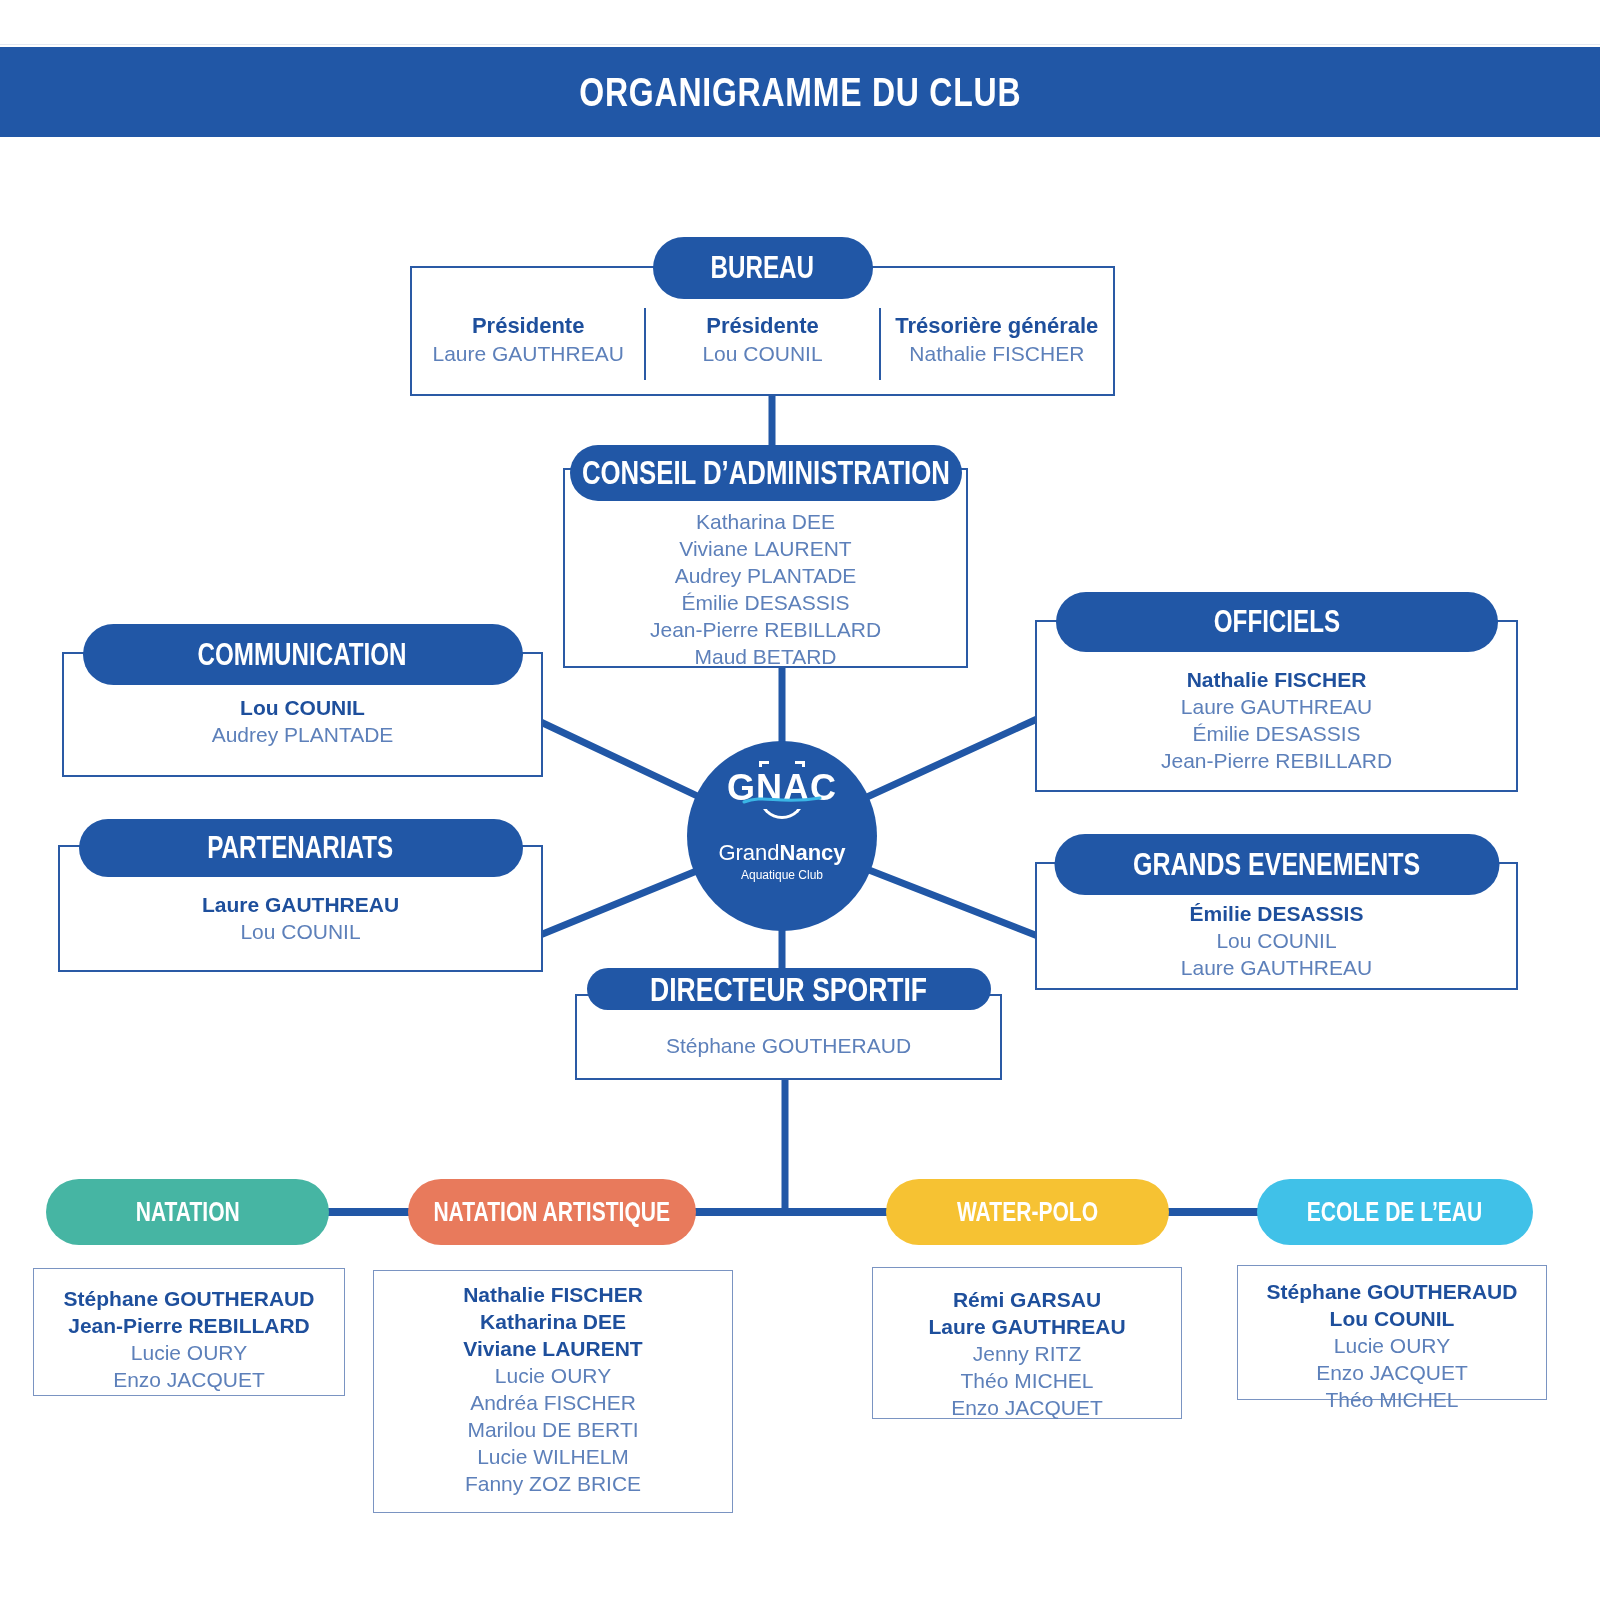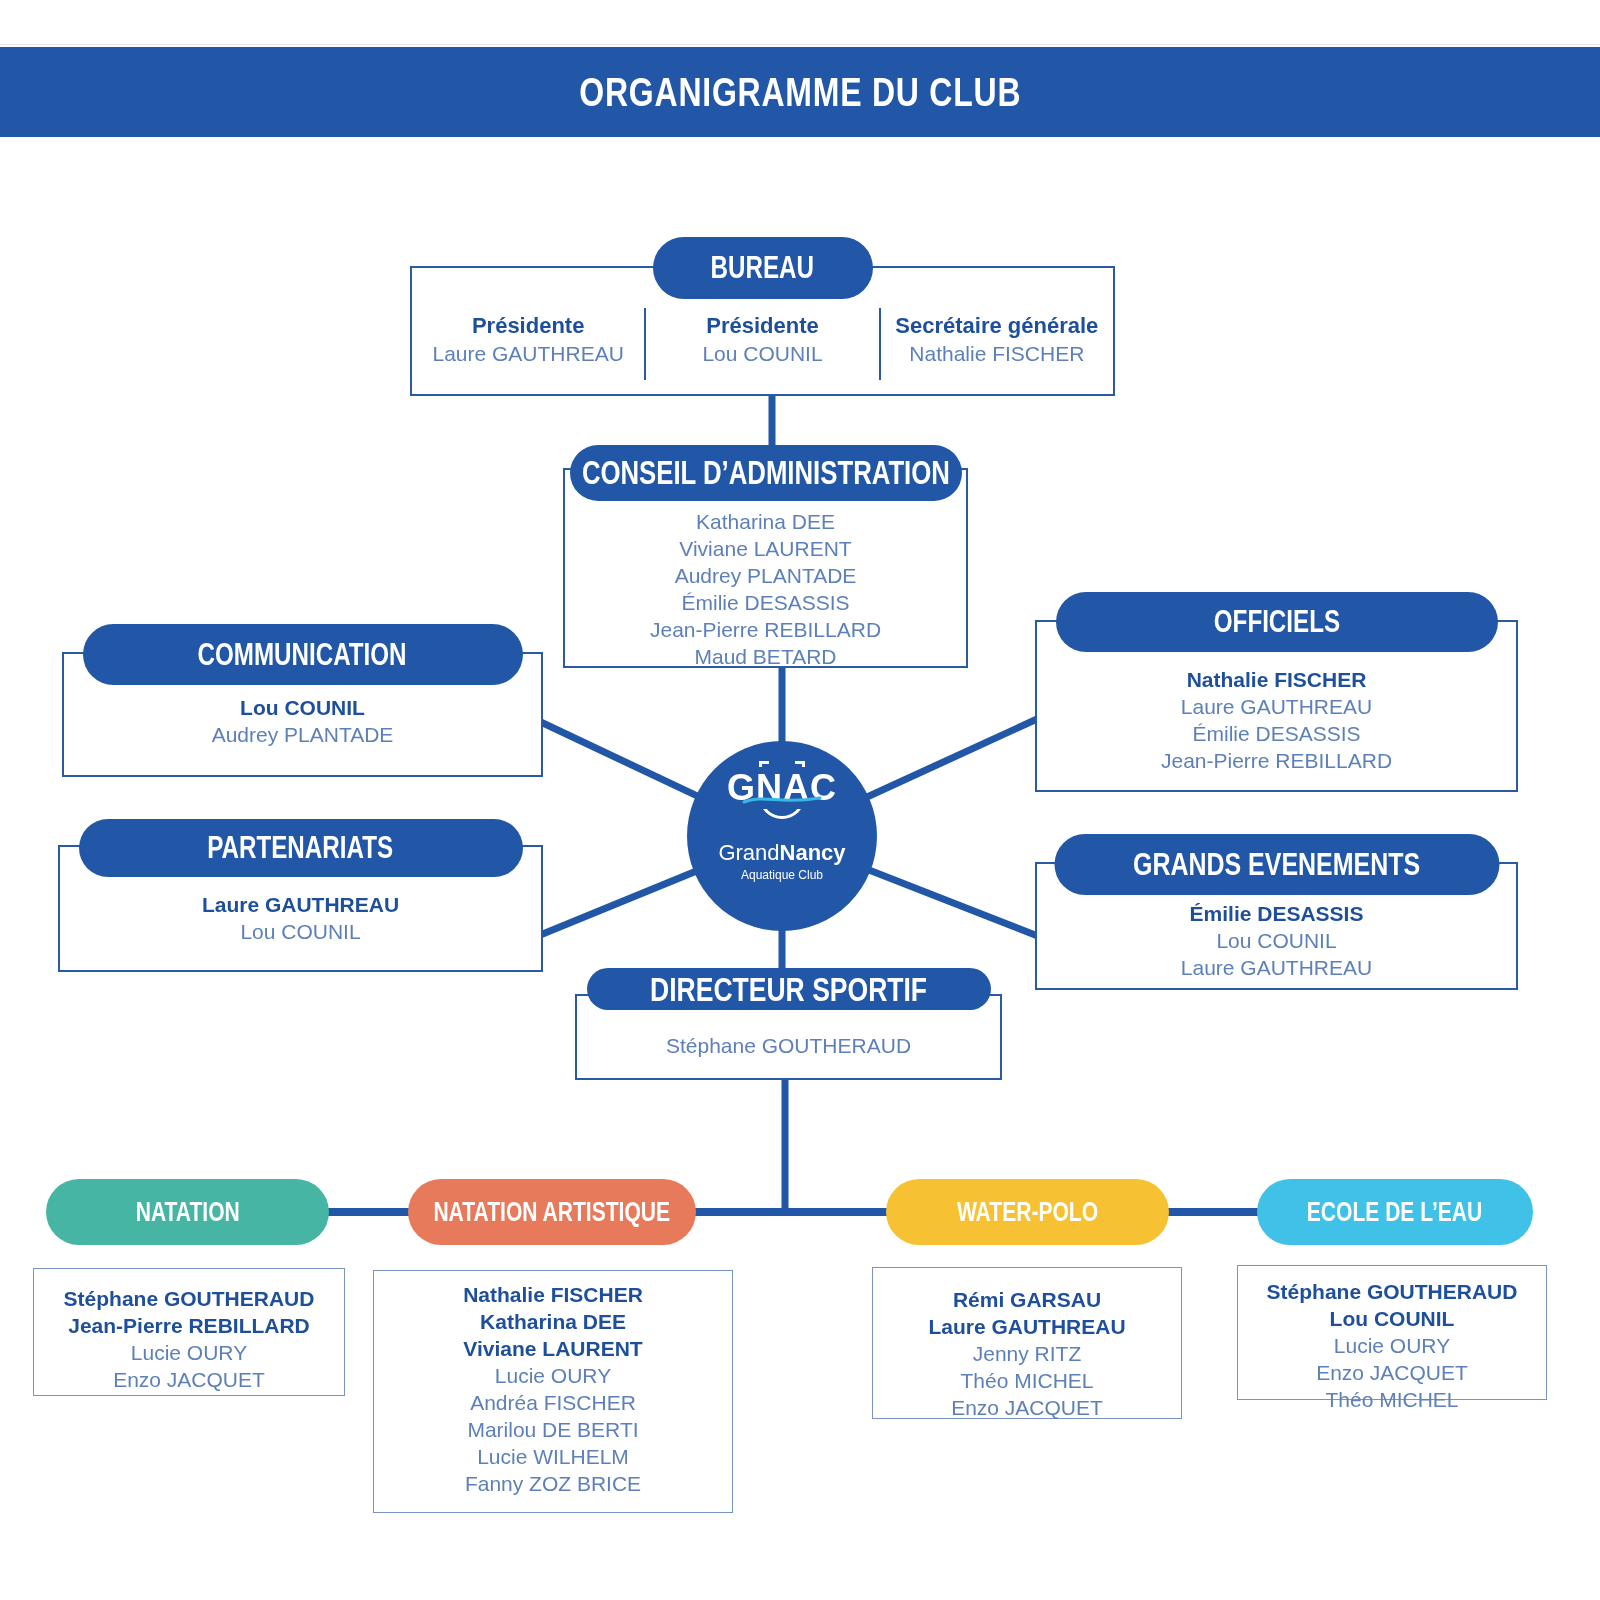--- a/index.html
+++ b/index.html
@@ -134,21 +134,21 @@
     <div class="bureau-roles">
       <div class="bureau-col divider">
         <div class="role">Présidente</div>
         <div class="role-name">Laure GAUTHREAU</div>
       </div>
       <div class="bureau-col divider">
         <div class="role">Présidente</div>
         <div class="role-name">Lou COUNIL</div>
       </div>
       <div class="bureau-col">
-        <div class="role">Secrétaire générale</div>
+        <div class="role">Trésorière générale</div>
         <div class="role-name">Nathalie FISCHER</div>
       </div>
     </div>
   </div>
 
   <div class="node conseil-box">
     <div class="pill conseil-pill">
       <span class="pill-label condensed">CONSEIL D’ADMINISTRATION</span>
     </div>
     <div class="names conseil-names">

